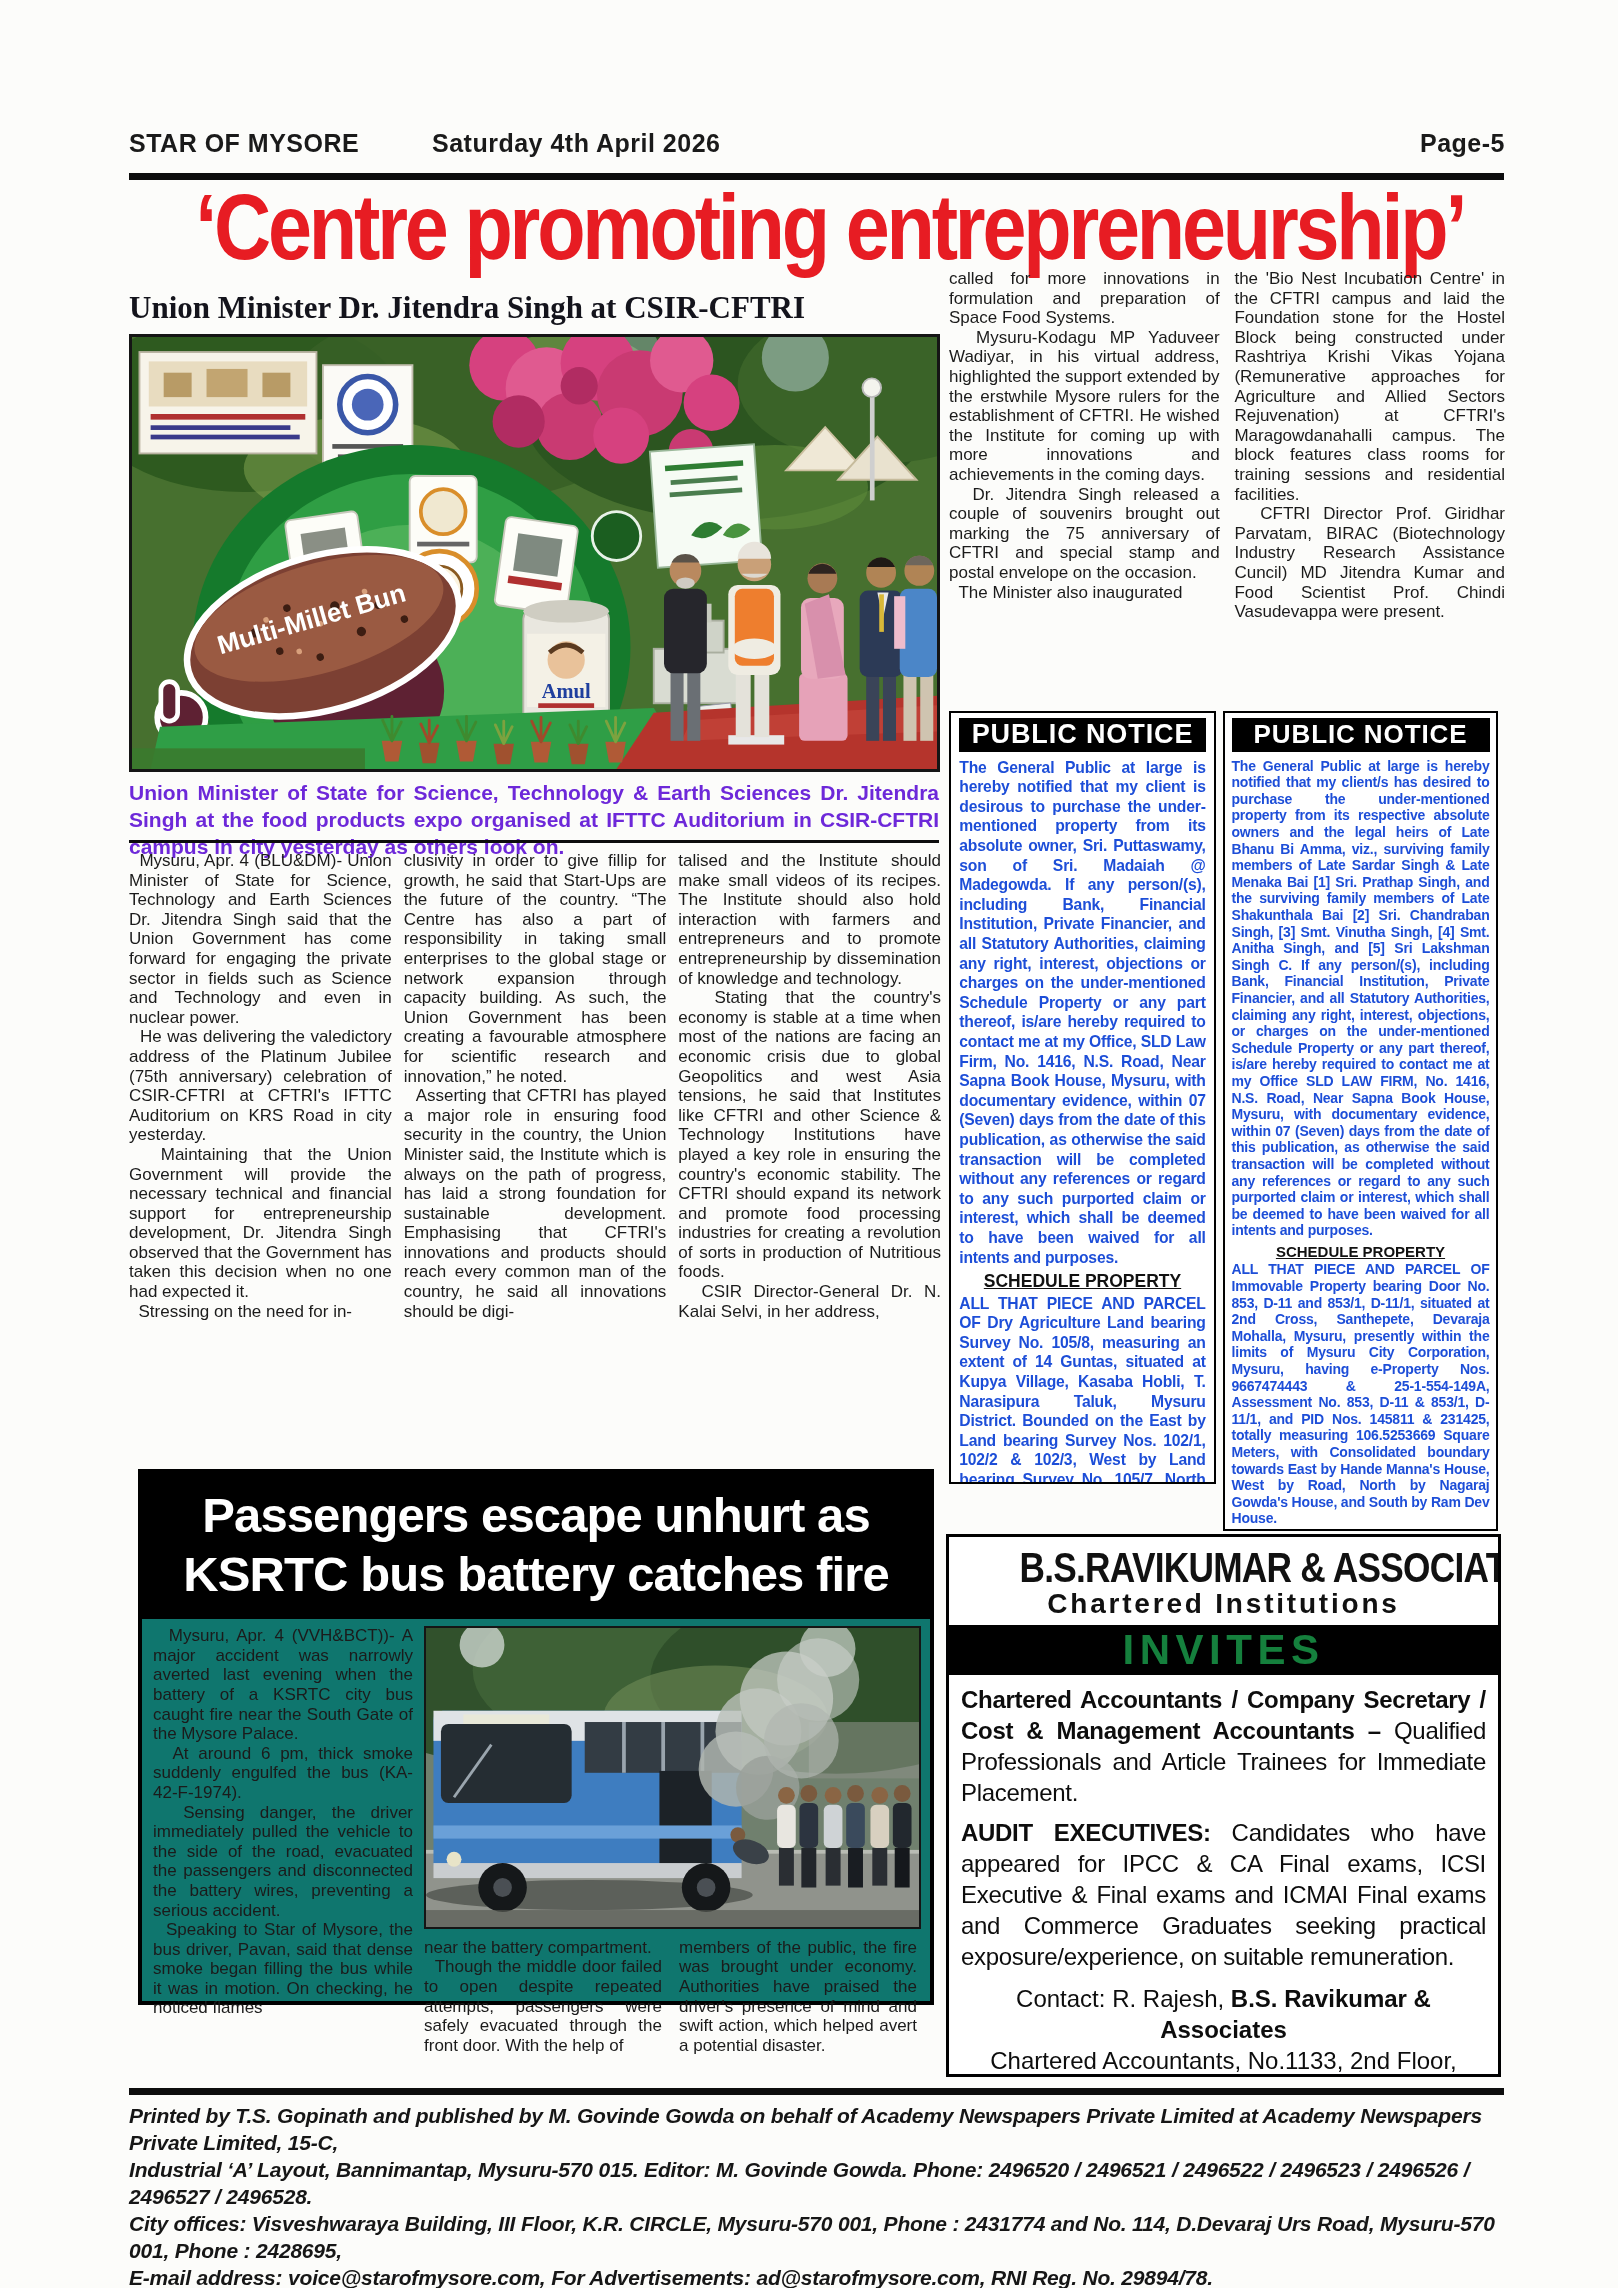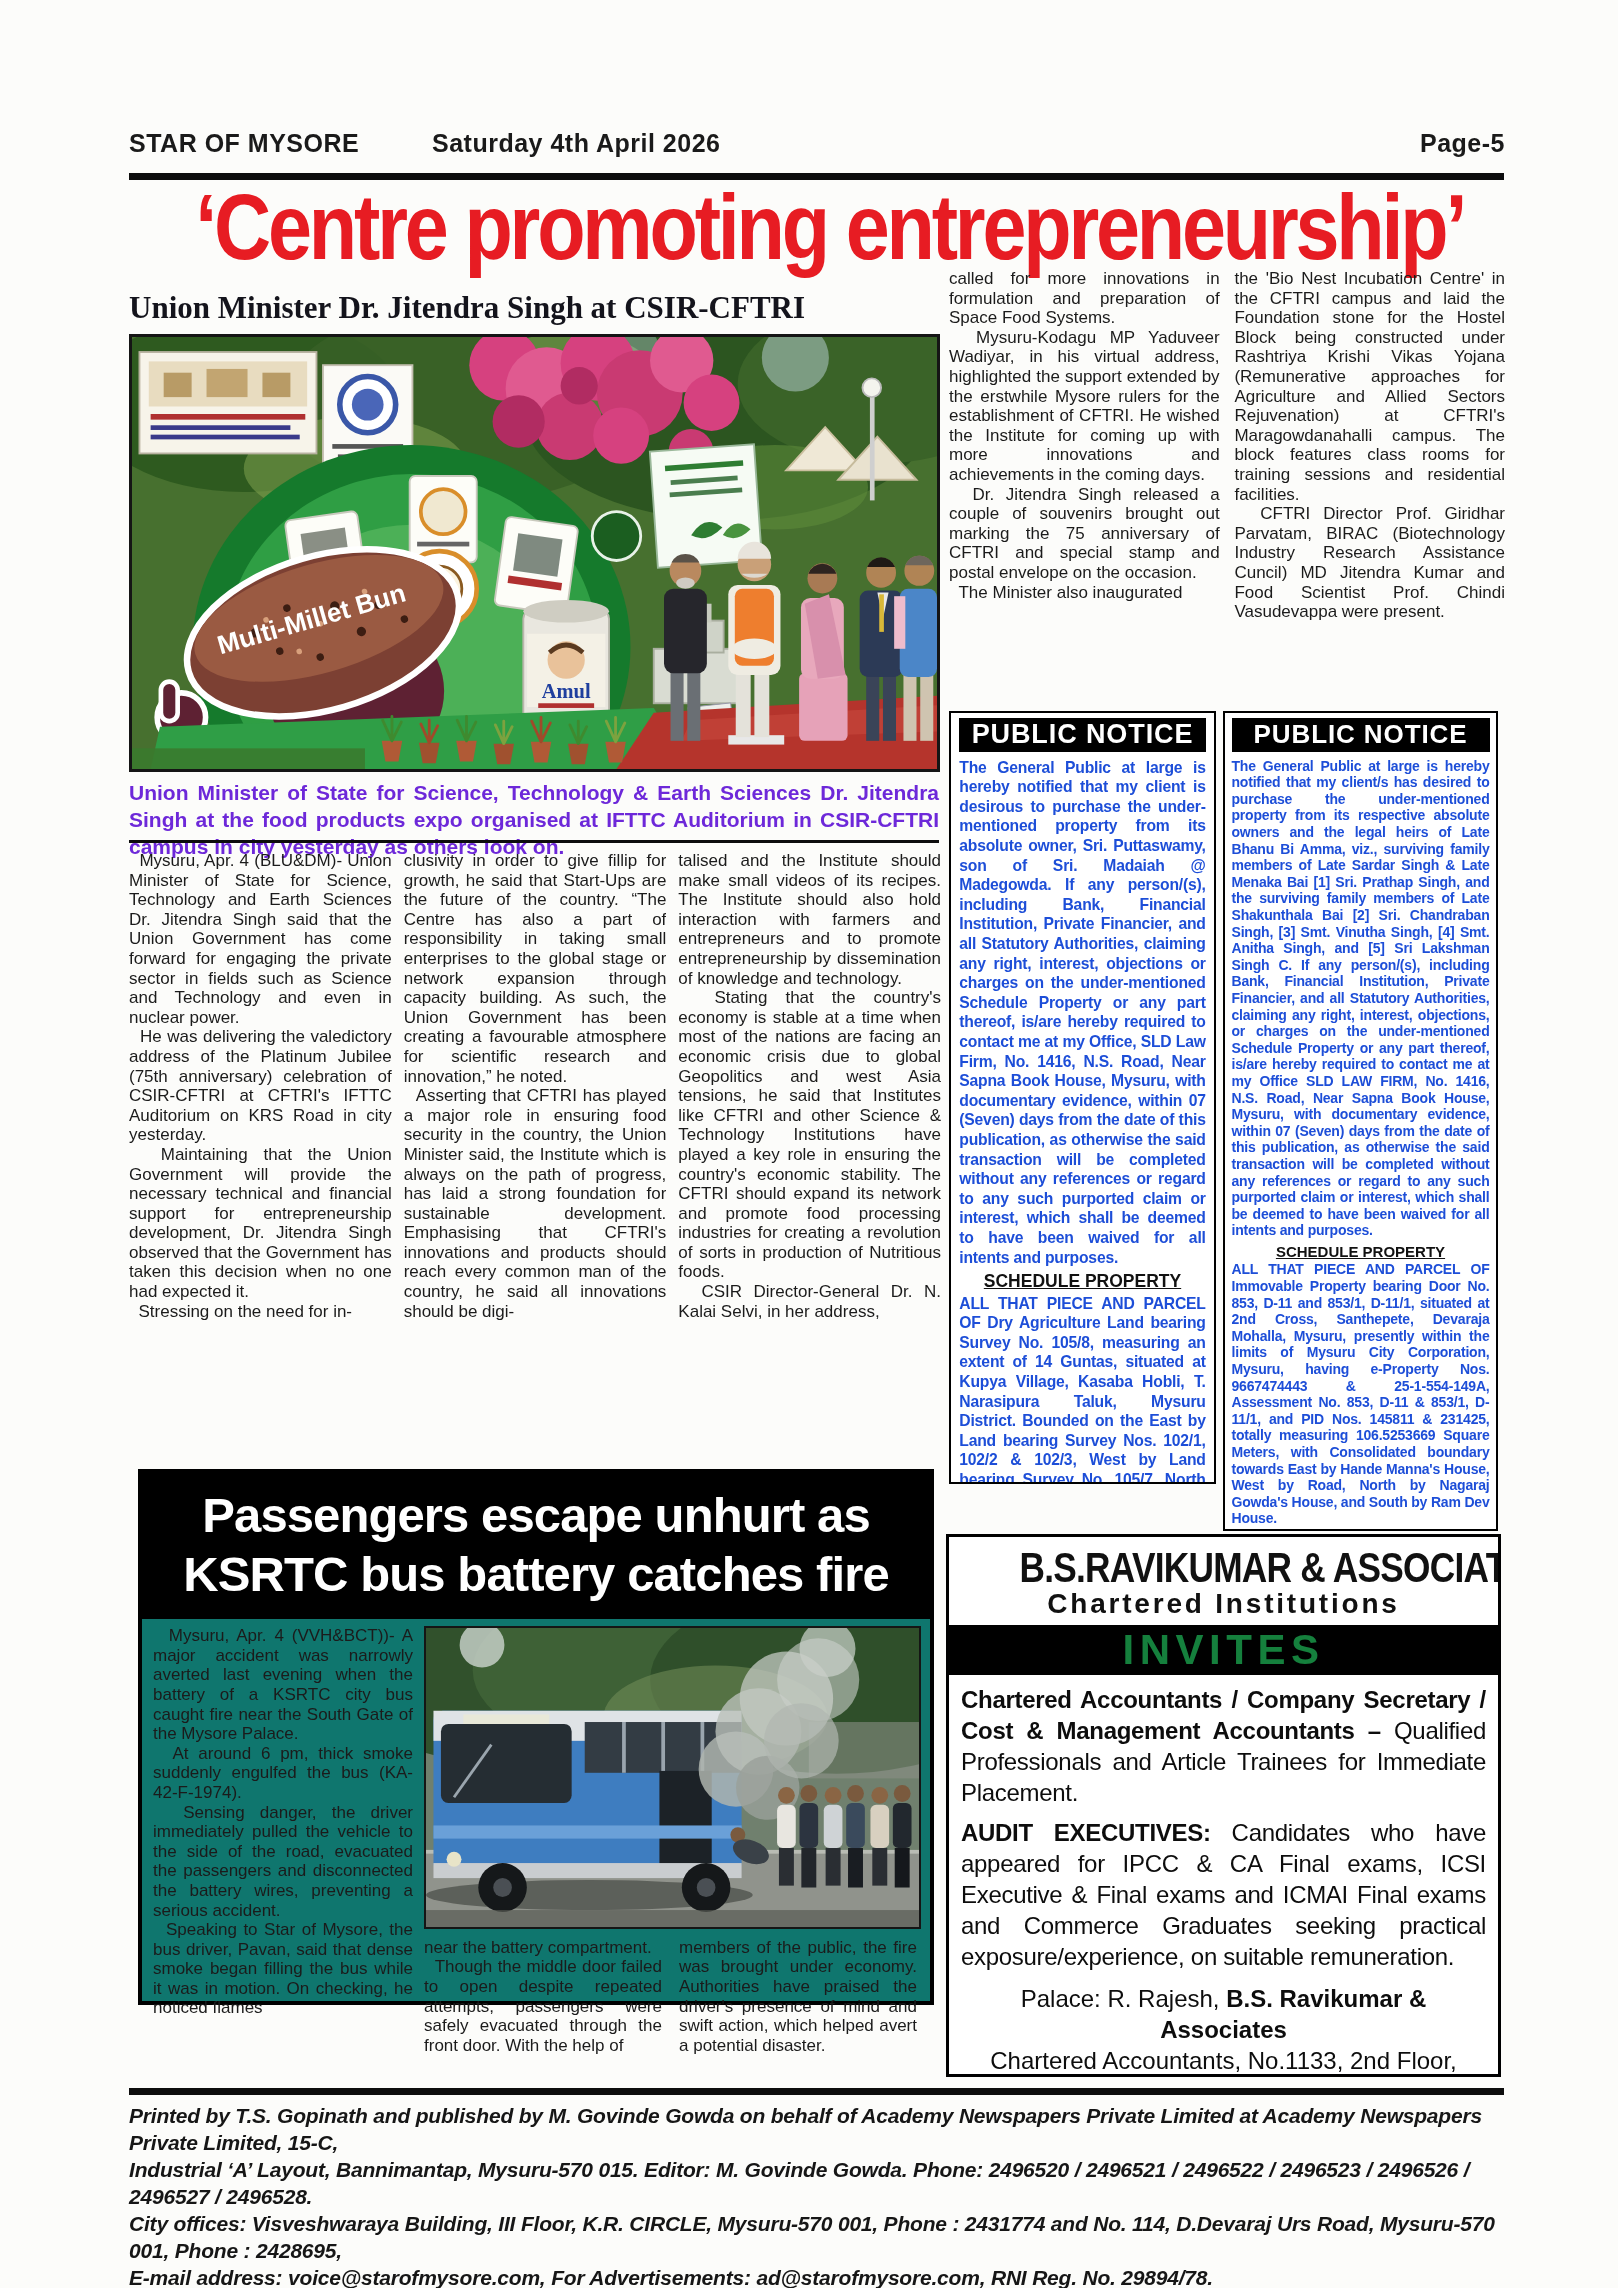--- a/index.html
+++ b/index.html
@@ -401,21 +401,21 @@
     <div class="ad-firm"><span>B.S.RAVIKUMAR &amp; ASSOCIATES</span></div>
     <div class="ad-type">Chartered Institutions</div>
     <div class="ad-invites">INVITES</div>
     <div class="ad-p">
       <span class="ad-b">Chartered Accountants / Company Secretary / Cost &amp; Management Accountants – </span><span>Qualified Professionals and Article Trainees for Immediate Placement.</span>
     </div>
     <div class="ad-p">
       <span class="ad-b">AUDIT EXECUTIVES: </span><span>Candidates who have appeared for IPCC &amp; CA Final exams, ICSI Executive &amp; Final exams and ICMAI Final exams and Commerce Graduates seeking practical exposure/experience, on suitable remuneration.</span>
     </div>
     <div class="ad-contact">
-      <div><span>Palace: R. Rajesh, </span><span class="ad-b">B.S. Ravikumar &amp; Associates</span></div>
+      <div><span>Contact: R. Rajesh, </span><span class="ad-b">B.S. Ravikumar &amp; Associates</span></div>
       <div>Chartered Accountants, No.1133, 2nd Floor, Ballal Complex,</div>
 
     </div>
   </div>
 
   <div class="abs rule" style="left:129px;top:2088px;width:1375px;height:6.5px;"></div>
   <div class="abs footer">
     <div>Printed by T.S. Gopinath and published by M. Govinde Gowda on behalf of Academy Newspapers Private Limited at Academy Newspapers Private Limited, 15-C,</div>
     <div>Industrial ‘A’ Layout, Bannimantap, Mysuru-570 015.  Editor: M. Govinde Gowda.  Phone: 2496520 / 2496521 / 2496522 / 2496523 / 2496526 / 2496527 / 2496528.</div>
     <div>City offices: Visveshwaraya Building, III Floor, K.R. CIRCLE, Mysuru-570 001, Phone : 2431774 and No. 114, D.Devaraj Urs Road, Mysuru-570 001, Phone : 2428695,</div>

